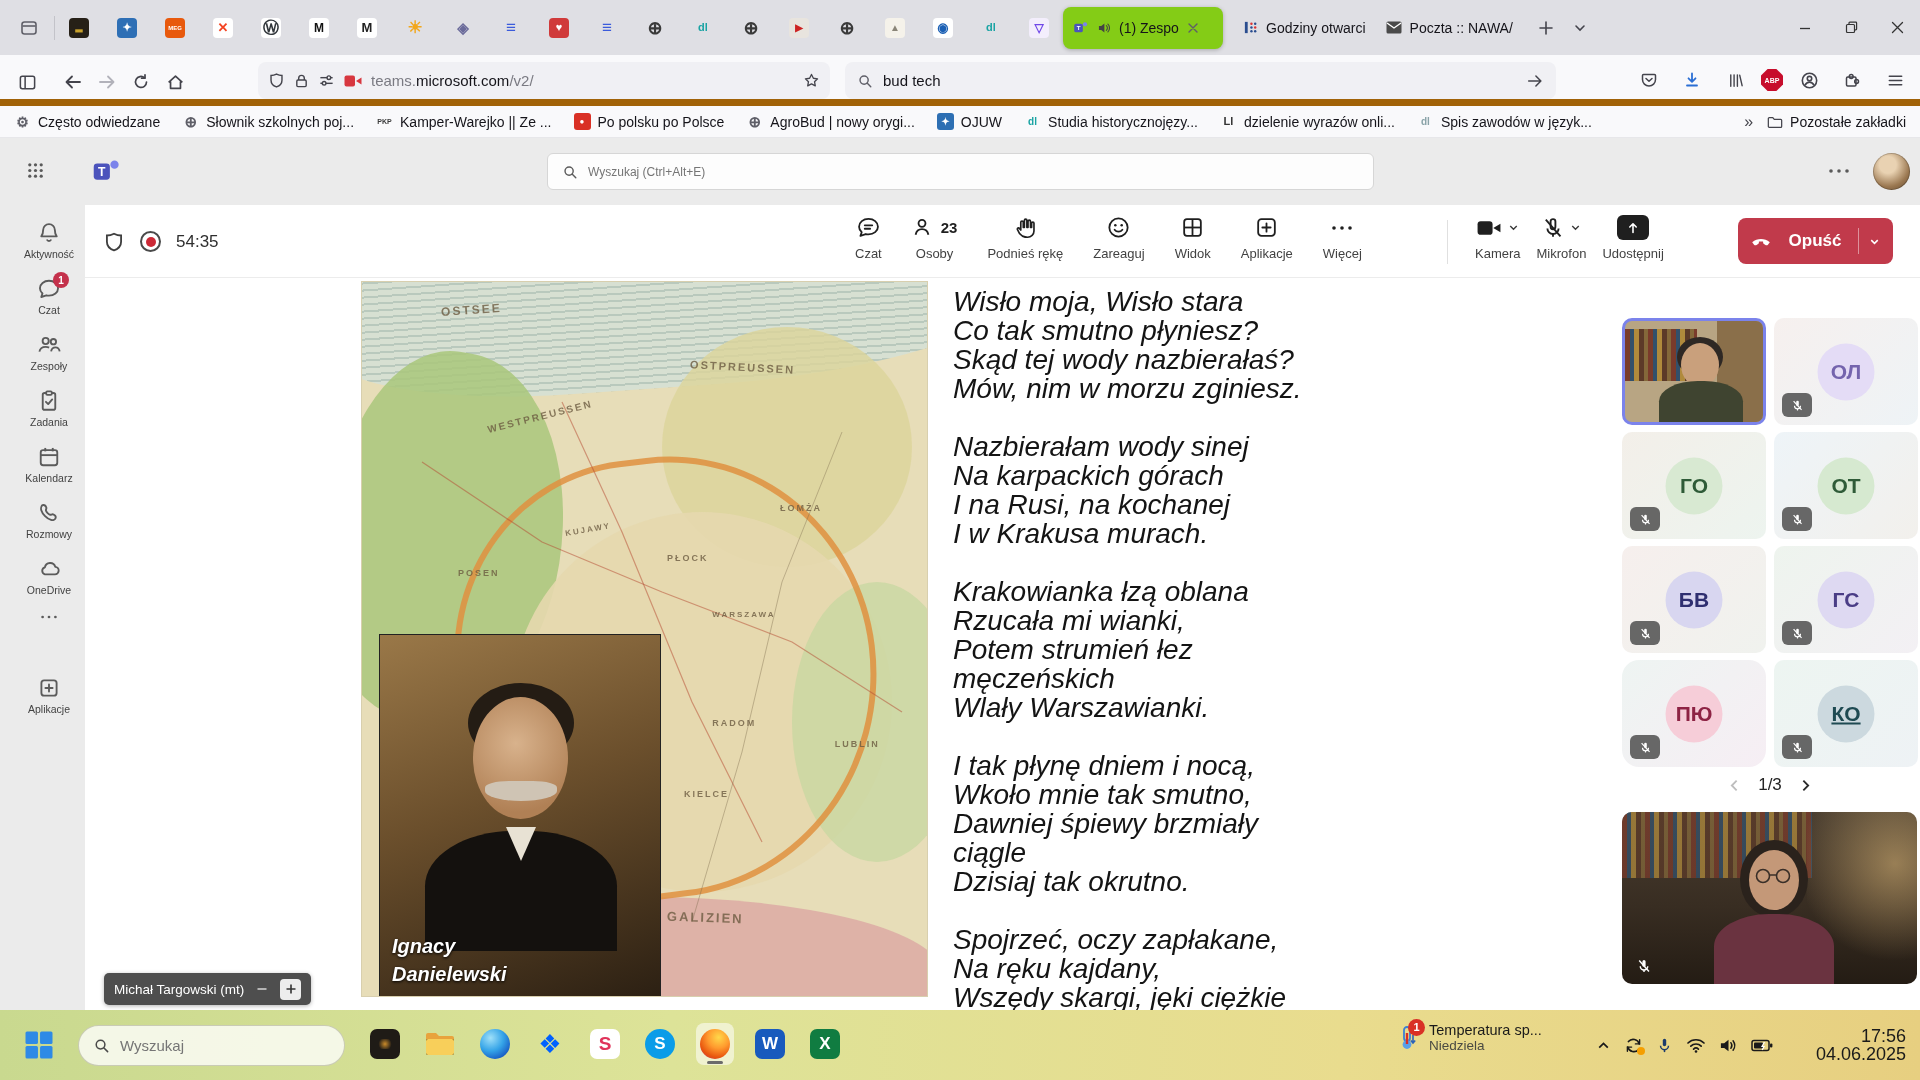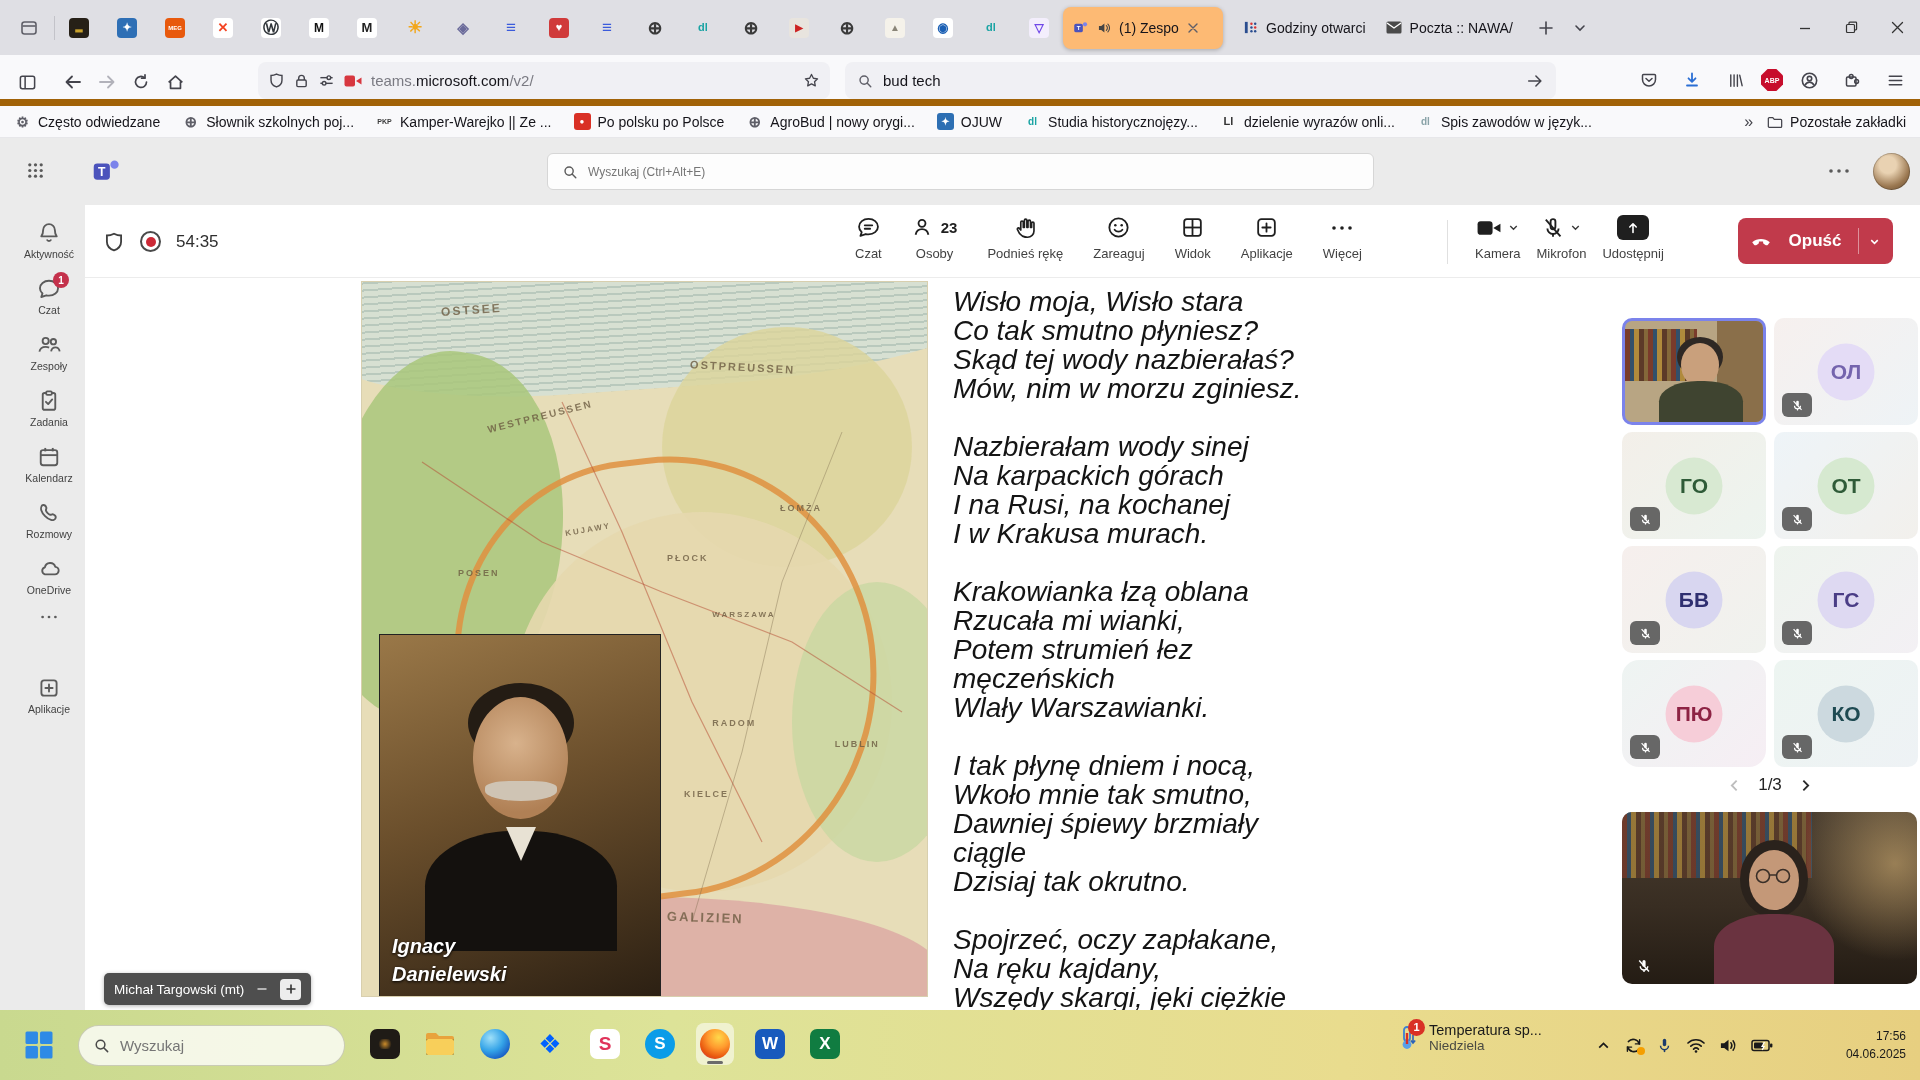--- a/index.html
+++ b/index.html
@@ -8,21 +8,21 @@
   font-family:"Liberation Sans",sans-serif;color:#15141a}
 svg{display:block}
 
 .tabbar{position:absolute;left:0;top:0;width:1920px;height:55px;background:#dfdfe4;display:flex;align-items:center}
 .fxview{width:34px;height:34px;margin-left:12px;border-radius:6px;display:flex;align-items:center;justify-content:center}
 .tb-div{width:1px;height:24px;background:#c3c3c9;margin:0 8px}
 .pinrow{display:flex;align-items:center;gap:28px;margin-left:6px}
 .pintab{width:20px;height:20px;border-radius:4px;display:flex;align-items:center;justify-content:center;
   font-weight:bold;line-height:1;cursor:default;flex:0 0 auto}
 .tab{height:42px;display:flex;align-items:center;gap:8px;padding:0 10px;border-radius:8px;font-size:14px;white-space:nowrap}
-.tab.active{background:#fdba74;box-shadow:0 1px 4px rgba(0,0,0,.25);margin-left:14px;width:160px;overflow:hidden}
+.tab.active{background:#84cc16;box-shadow:0 1px 4px rgba(0,0,0,.25);margin-left:14px;width:160px;overflow:hidden}
 .tab .ttl{overflow:hidden;text-overflow:clip;max-width:108px}
 .winctl{margin-left:auto;display:flex;align-items:center;height:100%}
 .winctl .wbtn{width:46px;height:100%;display:flex;align-items:center;justify-content:center}
 
 .navbar{position:absolute;left:0;top:55px;width:1920px;height:51px;background:#f9f9fb;display:flex;align-items:flex-end;border-bottom:7px solid #a16207}
 .nav-ico{width:34px;height:34px;border-radius:6px;display:flex;align-items:center;justify-content:center;flex:0 0 auto}
 .urlbar{position:absolute;left:258px;top:7px;width:572px;height:37px;background:#f0f0f4;border-radius:8px;display:flex;align-items:center;padding:0 10px;gap:9px}
 .url-text{font-size:15px;color:#7a7a82;flex:1}
 .url-text b{color:#15141a;font-weight:normal}
 .searchbar{position:absolute;left:845px;top:7px;width:711px;height:37px;background:#f0f0f4;border-radius:8px;display:flex;align-items:center;padding:0 12px;gap:10px}
@@ -101,21 +101,21 @@
 .tapps{position:absolute;left:366px;top:13px;display:flex;gap:17px}
 .tapp{width:38px;height:42px;border-radius:8px;display:flex;align-items:center;justify-content:center;position:relative}
 .tapp.active{background:rgba(255,255,255,.55)}
 .tapp.active::after{content:"";position:absolute;bottom:1px;left:11px;width:16px;height:3px;border-radius:2px;background:#6b6b6b}
 .appsq{width:30px;height:30px;border-radius:7px;display:flex;align-items:center;justify-content:center;font-weight:bold;color:#fff;font-size:17px}
 .weather{position:absolute;left:1398px;top:12px;display:flex;align-items:center;gap:9px}
 .wbadge{position:absolute;left:10px;top:-6px;min-width:17px;height:17px;border-radius:9px;background:#d93025;color:#fff;font-size:11px;font-weight:bold;display:flex;align-items:center;justify-content:center;padding:0 3px}
 .wtxt .l1{font-size:14.5px;color:#1a1a1a}
 .wtxt .l2{font-size:13.5px;color:#4a4a42}
 .tray{position:absolute;left:1596px;top:0;height:70px;display:flex;align-items:center;gap:13px}
-.clock{position:absolute;right:14px;top:17px;text-align:right;font-size:12px;color:#1a1a1a;line-height:18px}
+.clock{position:absolute;right:14px;top:17px;text-align:right;font-size:18px;color:#1a1a1a;line-height:18px}
 </style>
 </head>
 <body>
 
 <div class="screen">
 
   <div class="tabbar">
     <div class="fxview">
       <svg width="20" height="20" viewBox="0 0 20 20" fill="none" stroke="#5f5f68" stroke-width="1.6">
           <rect x="3" y="4" width="14" height="12" rx="2.5"></rect>
@@ -814,21 +814,21 @@
             <svg width="13" height="13" viewBox="0 0 18 18" fill="none" stroke="#fff" stroke-width="1.6">
               <rect x="7.2" y="2.3" width="3.6" height="7.6" rx="1.8" fill="#fff" stroke="none"></rect>
               <path d="M4.8 9.3a4.2 4.2 0 0 0 8.4 0"></path>
               <line x1="9" y1="13.5" x2="9" y2="15.8"></line>
               <line x1="3.6" y1="2.8" x2="14.6" y2="15.2"></line>
             </svg>
           </div>
         </div>
 
         <div class="ptile" style="background: linear-gradient(135deg, rgb(237, 245, 241), rgb(238, 242, 245));">
-          <div class="pavatar" style="background: rgb(204, 217, 223); color: rgb(30, 74, 82);">
+          <div class="pavatar" style="background: rgb(204, 217, 223); color: rgb(30, 74, 82); text-decoration: underline;">
             <span>КО</span>
           </div>
           <div class="mutebadge">
             <svg width="13" height="13" viewBox="0 0 18 18" fill="none" stroke="#fff" stroke-width="1.6">
               <rect x="7.2" y="2.3" width="3.6" height="7.6" rx="1.8" fill="#fff" stroke="none"></rect>
               <path d="M4.8 9.3a4.2 4.2 0 0 0 8.4 0"></path>
               <line x1="9" y1="13.5" x2="9" y2="15.8"></line>
               <line x1="3.6" y1="2.8" x2="14.6" y2="15.2"></line>
             </svg>
           </div>

